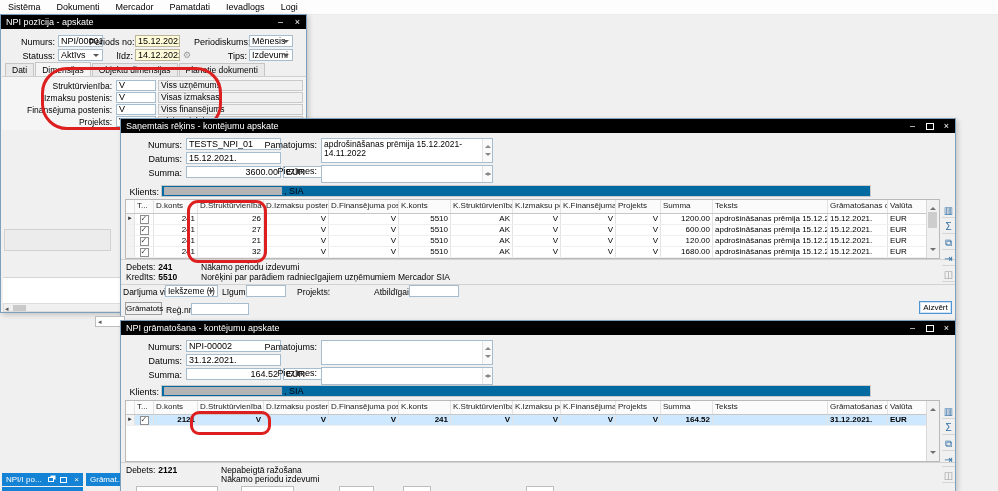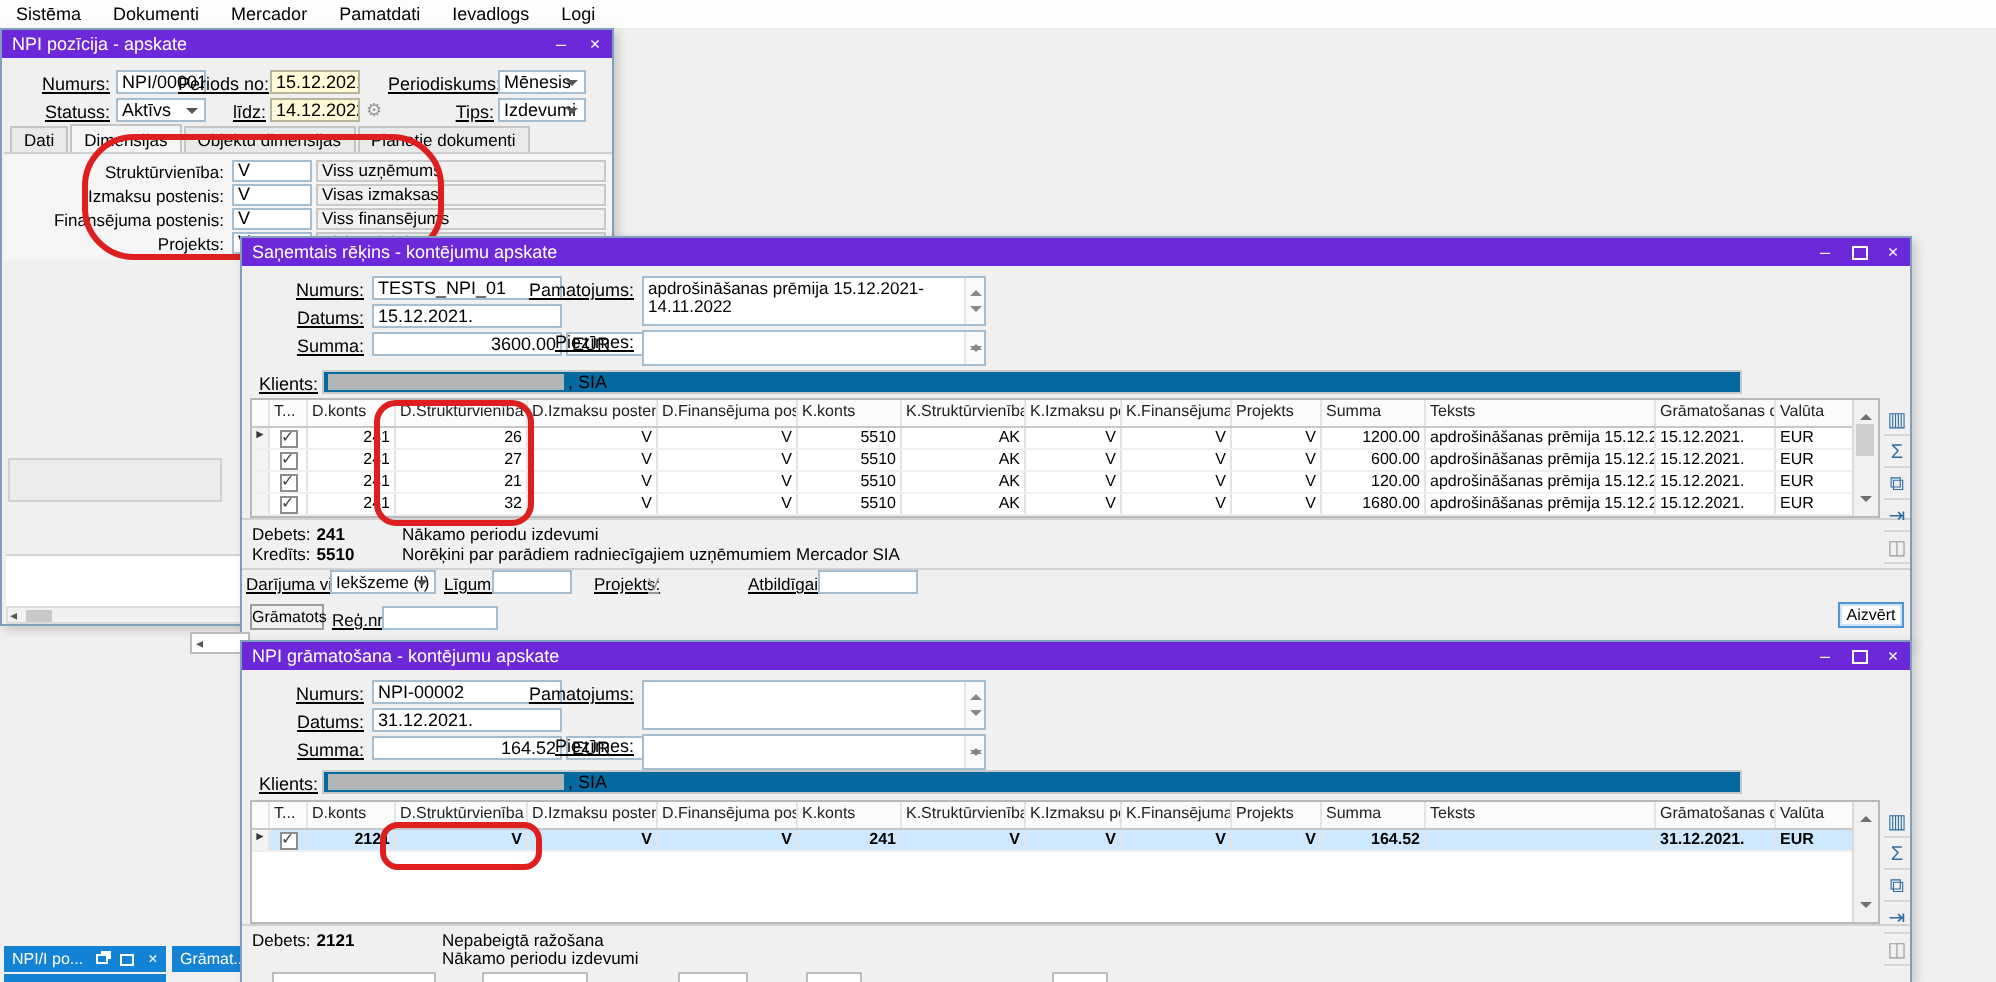--- a/index.html
+++ b/index.html
@@ -8,27 +8,27 @@
     background:#f0f0f0;
     font-family:"Liberation Sans","DejaVu Sans",sans-serif;
     font-size:9px;color:#000;
     -webkit-font-smoothing:antialiased;
   }
   
   .menubar{position:absolute;left:0;top:0;width:998px;height:14px;background:#fdfdfd;border-bottom:1px solid #ececec;display:flex;align-items:center;}
   .menubar .mi{padding:0 8px;line-height:14px;cursor:default;}
   
   .win{position:absolute;background:#f0f0f0;border:1px solid #7fa0bd;box-shadow:2px 2px 5px rgba(0,0,0,.18);box-sizing:border-box;}
-  .titlebar{height:14px;background:#6d28d9;color:#fff;display:flex;align-items:center;padding-left:5px;font-size:9px;}
+  .titlebar{height:14px;background:#000000;color:#fff;display:flex;align-items:center;padding-left:5px;font-size:9px;}
   .tb-title{white-space:nowrap;overflow:hidden;}
   .tb-btns{margin-left:auto;display:flex;align-items:center;height:100%;}
   .tb-btn{width:17px;text-align:center;color:#fff;font-size:9px;line-height:14px;cursor:default;}
   .maxbox{display:inline-block;width:6px;height:5px;border:1px solid #fff;vertical-align:middle;}
   
-  .lbl{position:absolute;white-space:nowrap;line-height:11px;text-decoration:underline;}
+  .lbl{position:absolute;white-space:nowrap;line-height:11px;}
   .ra{text-align:right;}
   .fld{position:absolute;background:#fff;border:1px solid #a6bdd0;box-sizing:border-box;line-height:10px;padding:0 2px;overflow:hidden;white-space:nowrap;}
   .yellow{background:#fffbd8;border-color:#b9b49a;}
   .ro{background:#0369a1;border-color:#c9c9c9;}
   .num{text-align:right;}
   .dd{position:absolute;background:#fff;border:1px solid #a6bdd0;box-sizing:border-box;line-height:10px;padding:0 10px 0 2px;overflow:hidden;white-space:nowrap;}
   .dd::after{content:"";position:absolute;right:3px;top:4px;border:3px solid transparent;border-top-color:#555;}
   .tarea{position:absolute;background:#fff;border:1px solid #a6bdd0;box-sizing:border-box;font-size:8.5px;line-height:9px;padding:1px 11px 1px 2px;overflow:hidden;}
   .rail{position:absolute;right:0;top:0;bottom:0;width:9px;border-left:1px solid #e4e4e4;background:#fafafa;}
   .rail::before{content:"";position:absolute;top:3px;left:2px;border:3px solid transparent;border-bottom-color:#888;}

